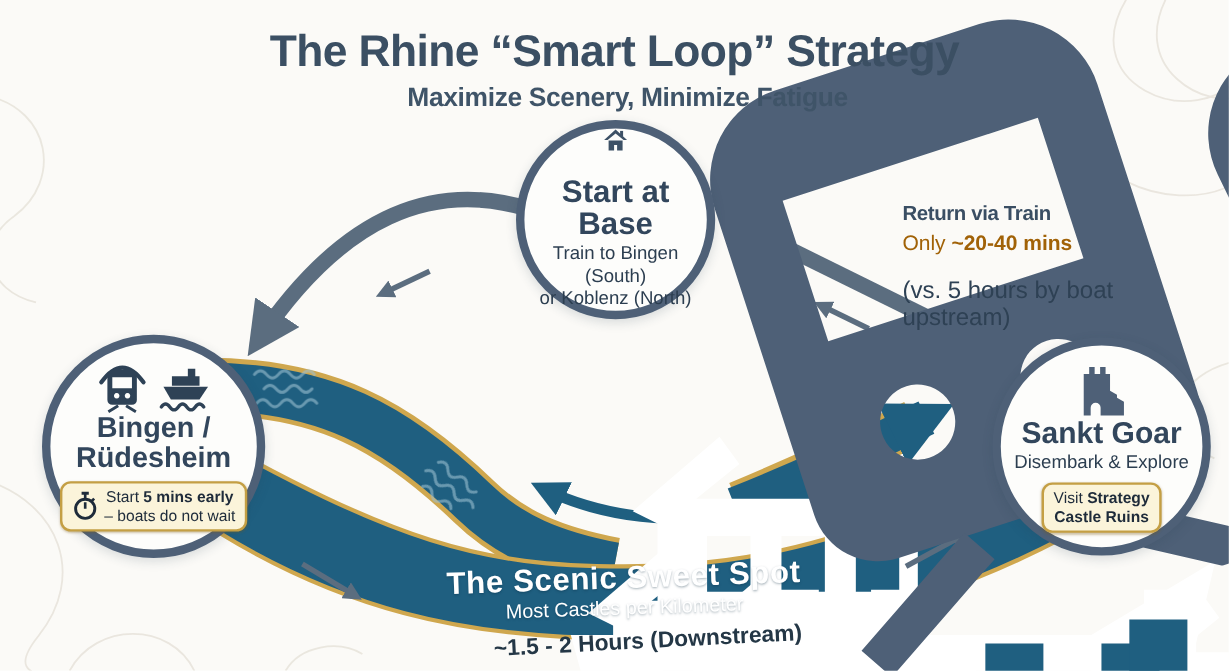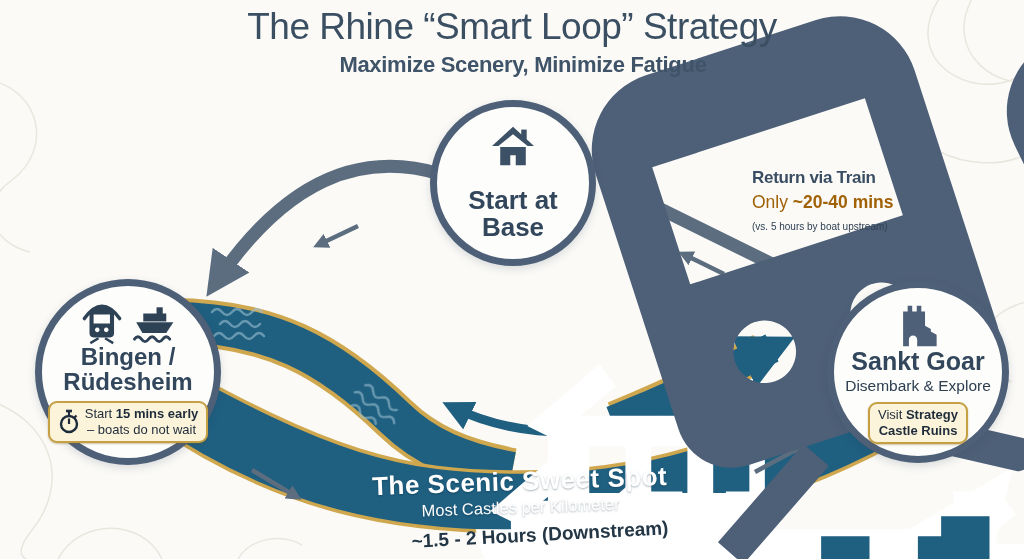--- a/index.html
+++ b/index.html
@@ -2,21 +2,21 @@
 <html><head>
 <meta charset="utf-8">
 <style>
   html,body{margin:0;padding:0;}
   body{font-family:"Liberation Sans", sans-serif;}
   #stage{position:relative;width:1024px;height:559px;background:#fbfaf7;overflow:hidden;}
   #scene{position:absolute;left:0;top:0;z-index:1;}
   .layer{position:absolute;z-index:3;}
   
   .title-block{left:0;right:0;top:6px;text-align:center;z-index:2;}
-  .main-title{font-size:37px;font-weight:400;letter-spacing:-0.5px;color:#3b4f63;}
+  .main-title{font-size:37px;font-weight:700;letter-spacing:-0.5px;color:#3b4f63;margin-top:16px;}
   .sub-title{font-size:22px;font-weight:700;letter-spacing:-0.3px;color:#3f5468;margin-top:4px;padding-left:22px;}
   
   .node{position:absolute;border-radius:50%;background:#fdfdfb;border:7px solid #4e6077;
         box-sizing:border-box;display:flex;flex-direction:column;align-items:center;
         justify-content:center;text-align:center;z-index:3;box-shadow:0 3px 9px rgba(40,60,80,.16);}
   .node-base{left:430px;top:100px;width:166px;height:166px;}
   .node-bingen{left:35px;top:279px;width:186px;height:186px;}
   .node-sankt{left:827px;top:281px;width:182px;height:182px;}
   .node-title{font-weight:700;color:#32465c;line-height:1.04;}
   .node-base .node-title{font-size:26px;margin-top:20px;}
@@ -28,21 +28,21 @@
   .badge{background:#fbf4da;border:2.5px solid #c49f44;border-radius:9px;
          box-shadow:0 1px 2px rgba(120,90,20,.35);padding:3px 8px;margin-top:6px;
          display:flex;align-items:center;gap:5px;}
   .badge-text{font-size:13px;color:#1e2b3a;line-height:1.25;text-align:center;}
   .badge-text b{font-weight:700;}
   
   .return-block{left:752px;top:168px;width:250px;z-index:2;}
   .return-title{font-size:17px;font-weight:700;color:#3a4e63;letter-spacing:-0.3px;}
   .return-line{font-size:17.5px;color:#a16207;margin-top:4px;}
   .return-line b{font-weight:700;}
-  .return-note{font-size:10px;color:#2e4154;margin-top:8px;}
+  .return-note{font-size:20px;color:#2e4154;margin-top:18px;}
   
   .scenic-label{left:372px;top:466px;width:296px;text-align:center;color:#ffffff;
                 transform:rotate(-2deg);z-index:3;text-shadow:0 1px 2px rgba(10,40,60,.35);}
   .scenic-main{font-size:26px;font-weight:700;letter-spacing:0.5px;}
   .scenic-sub{font-size:16.5px;margin-top:1px;}
   .duration-label{left:392px;top:524px;width:296px;text-align:center;
                   transform:rotate(-3deg);font-size:19px;font-weight:700;color:#243746;z-index:3;}
 </style>
 </head>
 <body>
@@ -156,20 +156,24 @@
     <div class="sub-title">Maximize Scenery, Minimize Fatigue</div>
   </div>
 
   <div class="node node-base">
     <svg width="44" height="42" viewBox="0 0 48 46" fill="#3d5166">
       <rect x="33" y="5" width="6" height="11"></rect>
       <path d="M24,2 L47,23 H40 L24,10 8,23 H1 Z"></path>
       <path d="M10,24 h28 v20 h-11 v-11 h-6 v11 h-11 z"></path>
     </svg>
     <div class="node-title">Start at Base</div>
+    <div class="node-sub">
+      <span>Train to Bingen (South)</span><br>
+      <span>or Koblenz (North)</span>
+    </div>
   </div>
 
   <div class="node node-bingen">
     <div class="icon-row">
       <svg width="42" height="44" viewBox="0 0 44 50" fill="#2e4256">
         <path d="M2,20 Q22,-8 42,20" stroke="#2e4256" stroke-width="4" fill="none" stroke-linecap="round"></path>
         <g transform="translate(5,6) scale(0.93)" color="#2e4256" fill="currentColor">
           <path fill-rule="evenodd" d="M10,2 h16 a7,7 0 0 1 7,7 v24 a5,5 0 0 1 -5,5 h-20 a5,5 0 0 1 -5,-5 V9 a7,7 0 0 1 7,-7 z
                M8,10 h20 v11 h-20 z M12.5,26 a2.8,2.8 0 1 1 -0.05,0 z M23.5,26 a2.8,2.8 0 1 1 -0.05,0 z"></path>
           <path d="M4,45 L14,39 M32,45 L22,39" stroke="currentColor" stroke-width="3" fill="none"></path>
@@ -188,21 +192,21 @@
     </div>
     <div class="badge">
       <svg width="22" height="26" viewBox="0 0 22 26" fill="none" stroke="#1e2b3a">
         <path d="M8,2 h6" stroke-width="2.6"></path>
         <path d="M11,2.5 v3.5" stroke-width="2.2"></path>
         <circle cx="11" cy="15" r="8" stroke-width="2.4"></circle>
         <path d="M11,15 V9.5" stroke-width="2.2"></path>
         <path d="M18.5,6.5 l-2,2" stroke-width="2.2"></path>
       </svg>
       <div class="badge-text">
-        <span>Start </span><b>15 mins early</b><br>
+        <span>Start </span><b>5 mins early</b><br>
         <span>– boats do not wait</span>
       </div>
     </div>
   </div>
 
   <div class="node node-sankt">
     <svg width="48" height="48" viewBox="0 0 52 58" fill="#4e6077">
       <path fill-rule="evenodd" d="M8,56 V14 h5.5 v-7 h5.5 v7 h5.5 v-7 h5.5 v7 h4.5 v17 l7,4 v3 l7,4 v14 z
            M15,56 v-8 a5,5 0 0 1 10,0 v8 z"></path>
     </svg>

